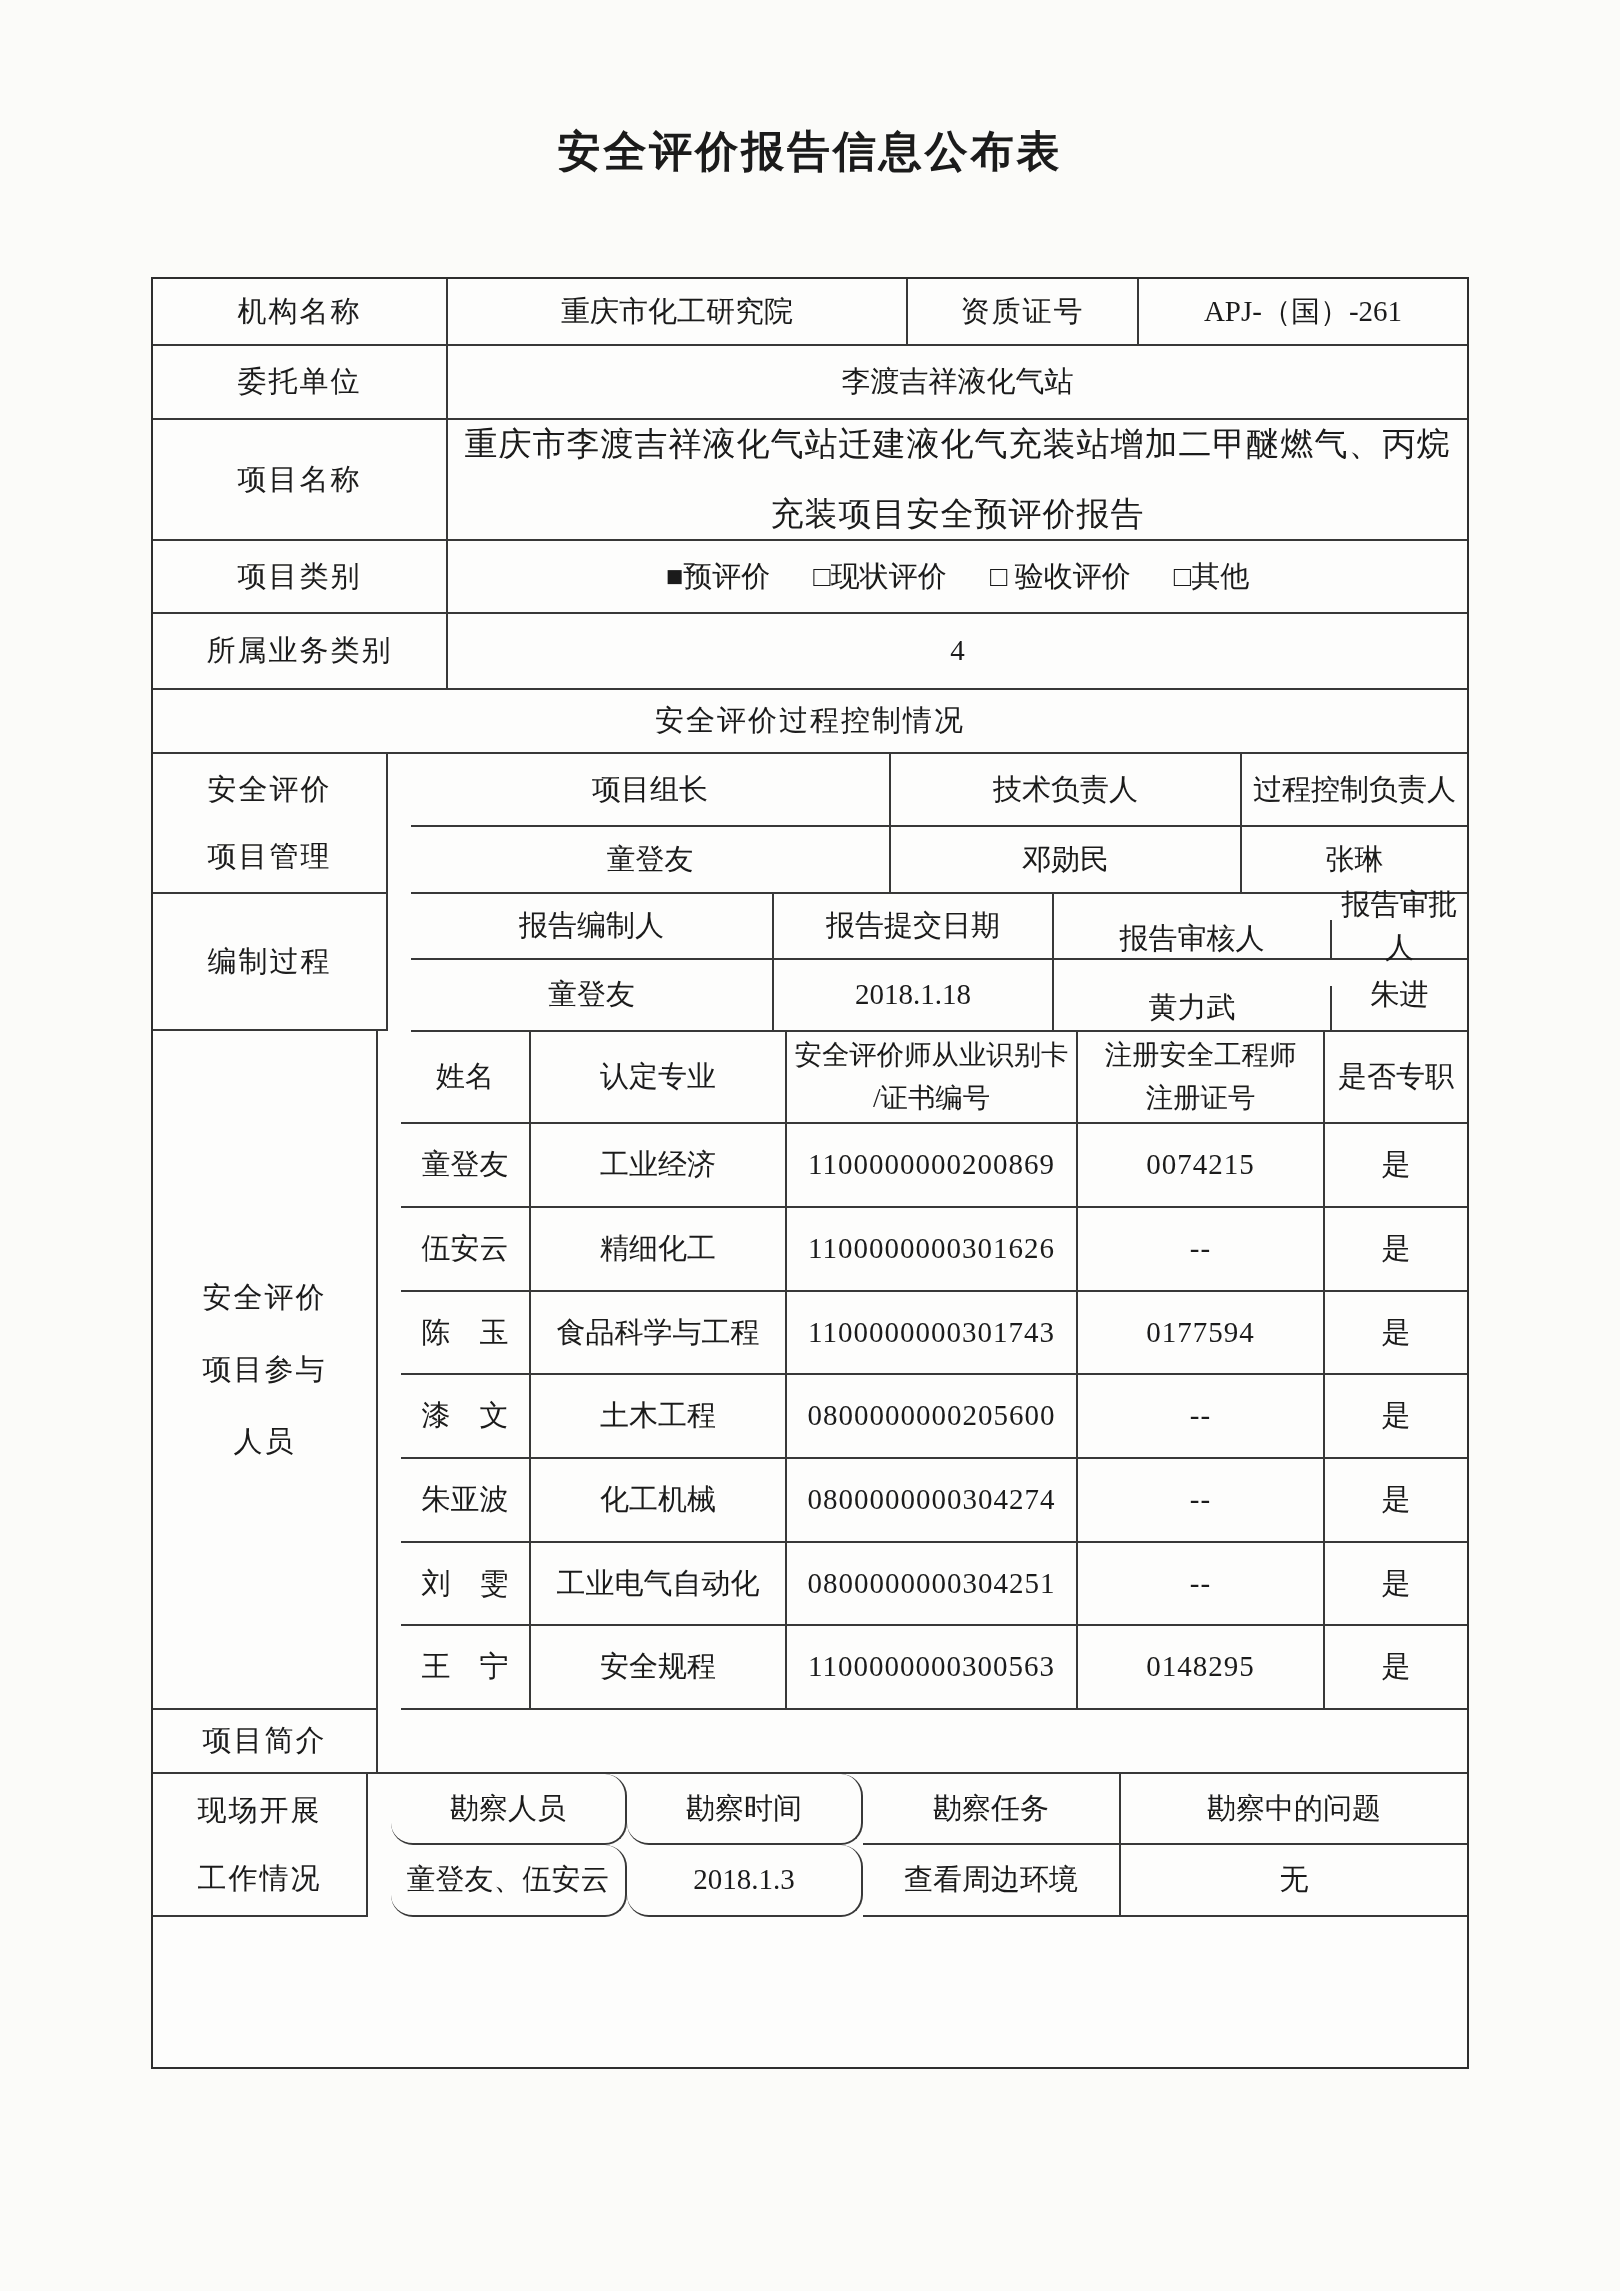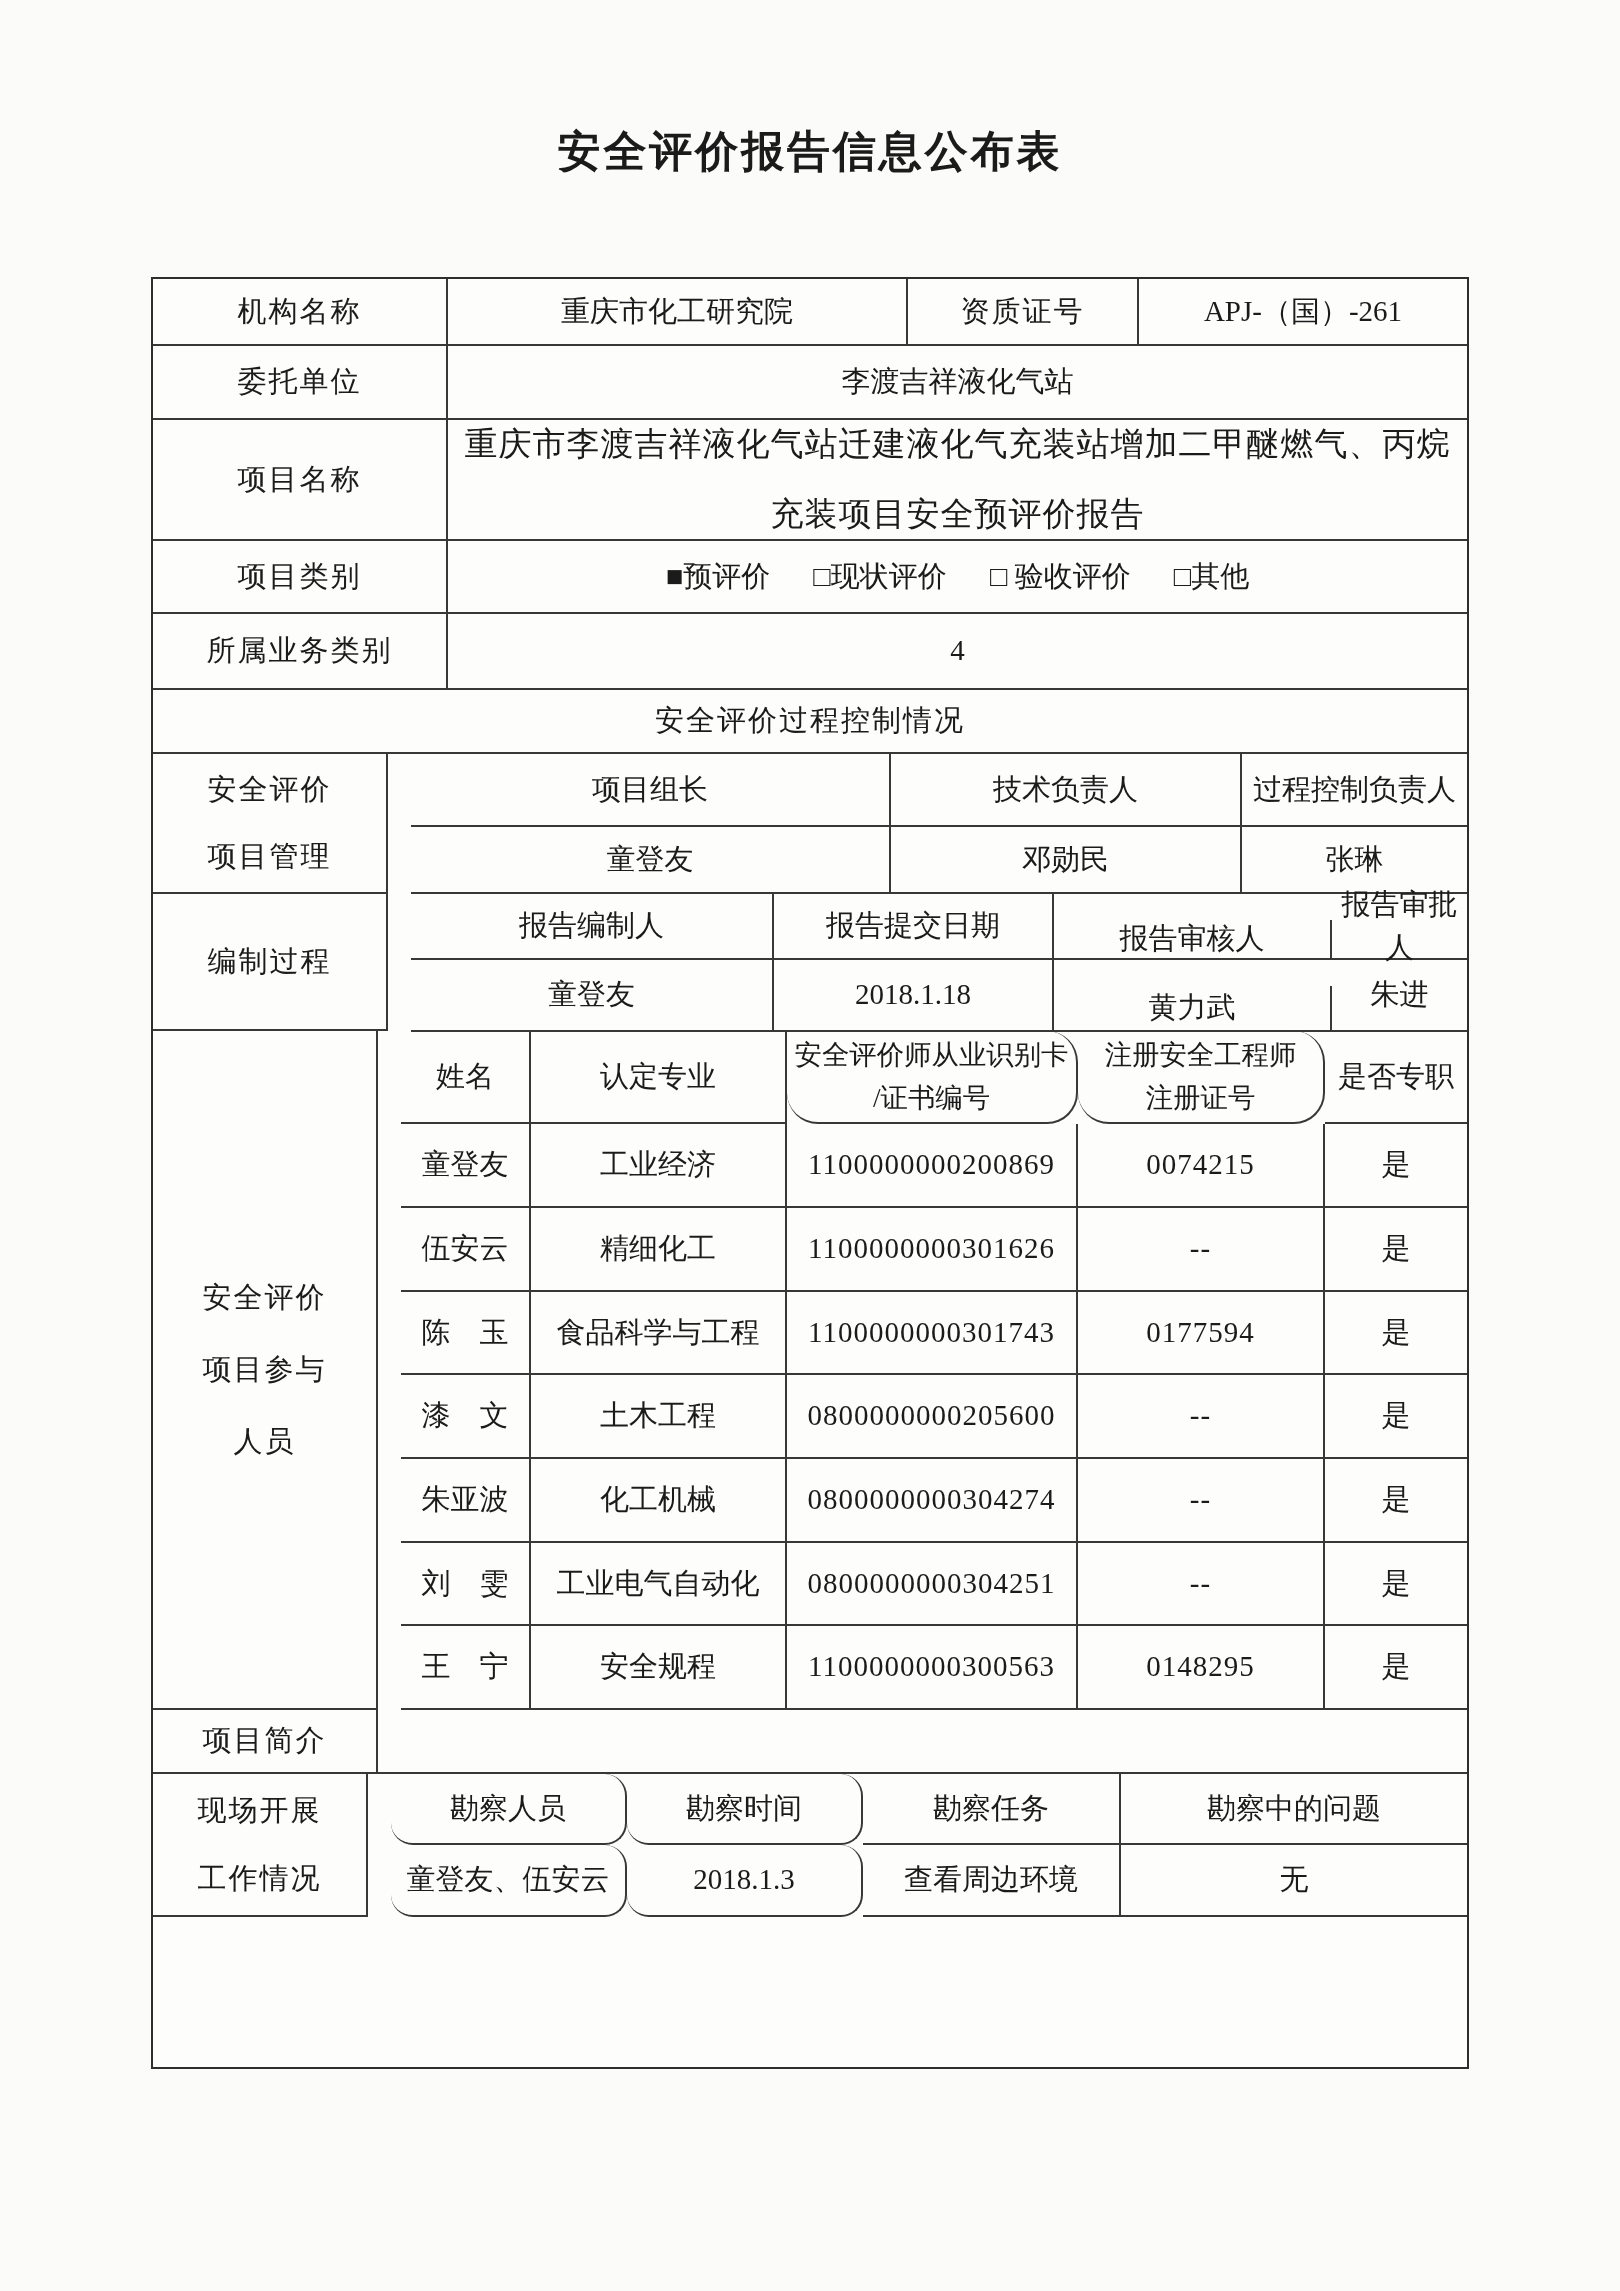--- a/index.html
+++ b/index.html
@@ -43,21 +43,21 @@
   .w230{width:225px;flex:0 0 225px;}
   .w133{width:130px;flex:0 0 130px;}
   .w261{width:256px;flex:0 0 256px;}
   .w297{width:291px;flex:0 0 291px;}
   .w252{width:247px;flex:0 0 247px;}
   .w219{width:215px;flex:0 0 215px;}
   .w241{width:236px;flex:0 0 236px;border-radius:22px;}
   .w263{width:258px;flex:0 0 258px;}
   .project-name{font-size:33px;line-height:2.1;letter-spacing:1px;padding:3.9px 13.7px;}
   .cat-row{gap:43px;font-size:29px;}
-  .twoline{line-height:1.55;font-size:27.4px;border-radius:31px;}
+  .twoline{line-height:1.55;font-size:27.4px;}
   .num{letter-spacing:1px;}
 </style>
 </head>
 <body>
 
 <div class="page-title">安全评价报告信息公布表</div>
 
 <div class="doc">
 
   <div class="row" style="height:67px">

